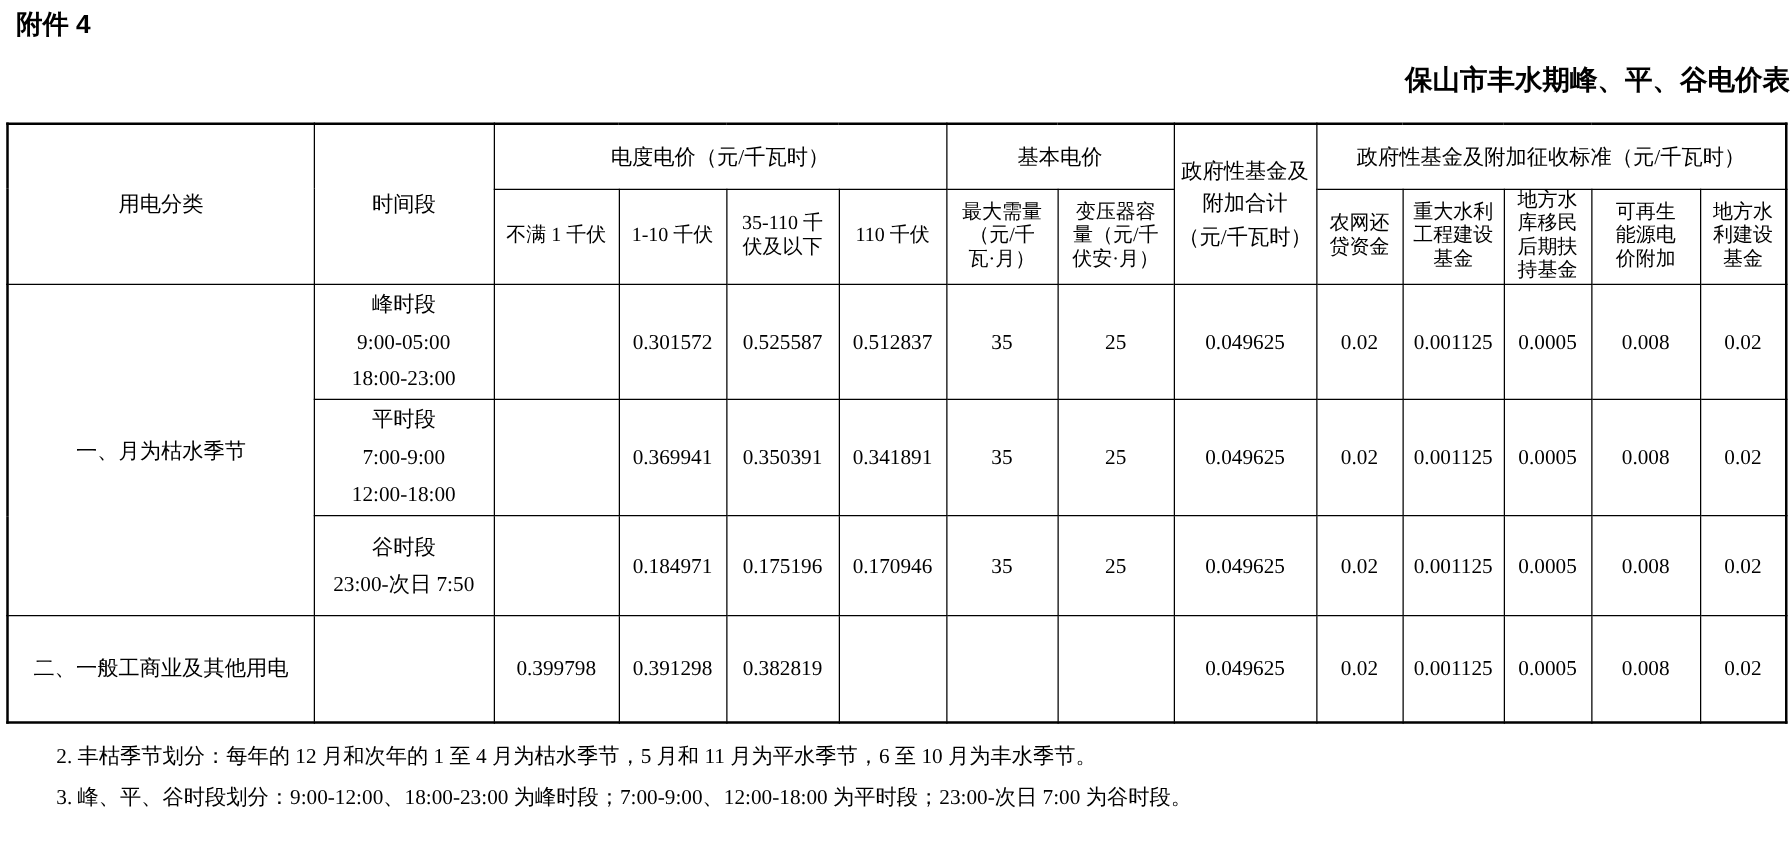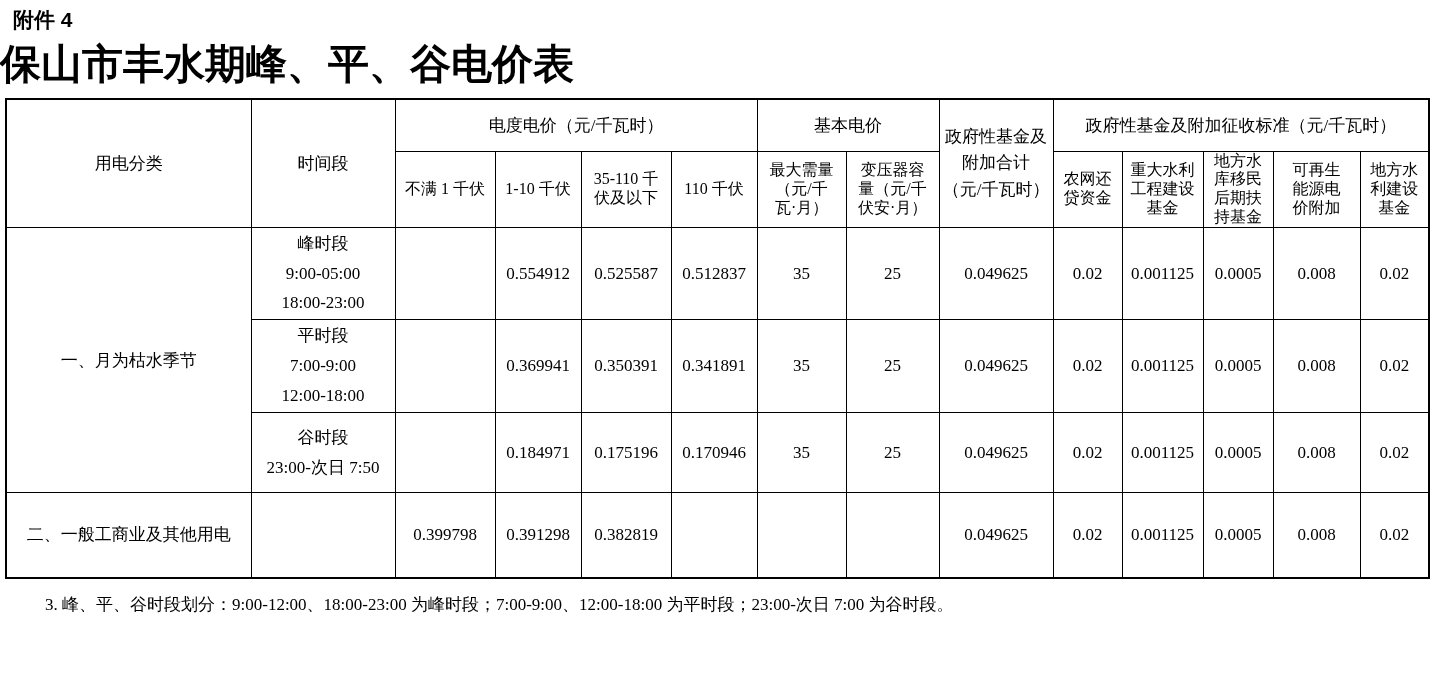--- a/index.html
+++ b/index.html
@@ -15,24 +15,24 @@
 
   .attachment {
     padding: 7px 0 0 13px;
     font-family: "Liberation Sans", "DejaVu Sans", sans-serif;
     font-weight: bold;
     font-size: 21px;
     line-height: 26px;
   }
   .doc-title {
     margin: 13px 0 16px 0;
-    text-align: left;
+    text-align: right;
     font-family: "Liberation Sans", "DejaVu Sans", sans-serif;
     font-weight: bold;
-    font-size: 41px;
+    font-size: 22px;
     line-height: 36px;
   }
 
   table.price-table {
     border-collapse: collapse;
     table-layout: fixed;
     margin-left: 5px;
     width: 1423px;
     border: 2px solid #000;
   }
@@ -125,21 +125,21 @@
 基金</th>
       </tr>
     </thead>
     <tbody>
       <tr class="brow-1">
         <td rowspan="3">一、月为枯水季节</td>
         <td class="period">峰时段
 9:00-05:00
 18:00-23:00</td>
         <td></td>
-        <td>0.554912</td>
+        <td>0.301572</td>
         <td>0.525587</td>
         <td>0.512837</td>
         <td>35</td>
         <td>25</td>
         <td>0.049625</td>
         <td>0.02</td>
         <td>0.001125</td>
         <td>0.0005</td>
         <td>0.008</td>
         <td>0.02</td>
@@ -191,17 +191,20 @@
         <td>0.001125</td>
         <td>0.0005</td>
         <td>0.008</td>
         <td>0.02</td>
       </tr>
     </tbody>
   </table>
 
   <div class="notes">
     <div class="note-line">
+      <span class="note-label"></span><span>2. 丰枯季节划分：每年的 12 月和次年的 1 至 4 月为枯水季节，5 月和 11 月为平水季节，6 至 10 月为丰水季节。</span>
+    </div>
+    <div class="note-line">
       <span class="note-label"></span><span>3. 峰、平、谷时段划分：9:00-12:00、18:00-23:00 为峰时段；7:00-9:00、12:00-18:00 为平时段；23:00-次日 7:00 为谷时段。</span>
     </div>
   </div>
 
 </div>
 
 </body></html>

